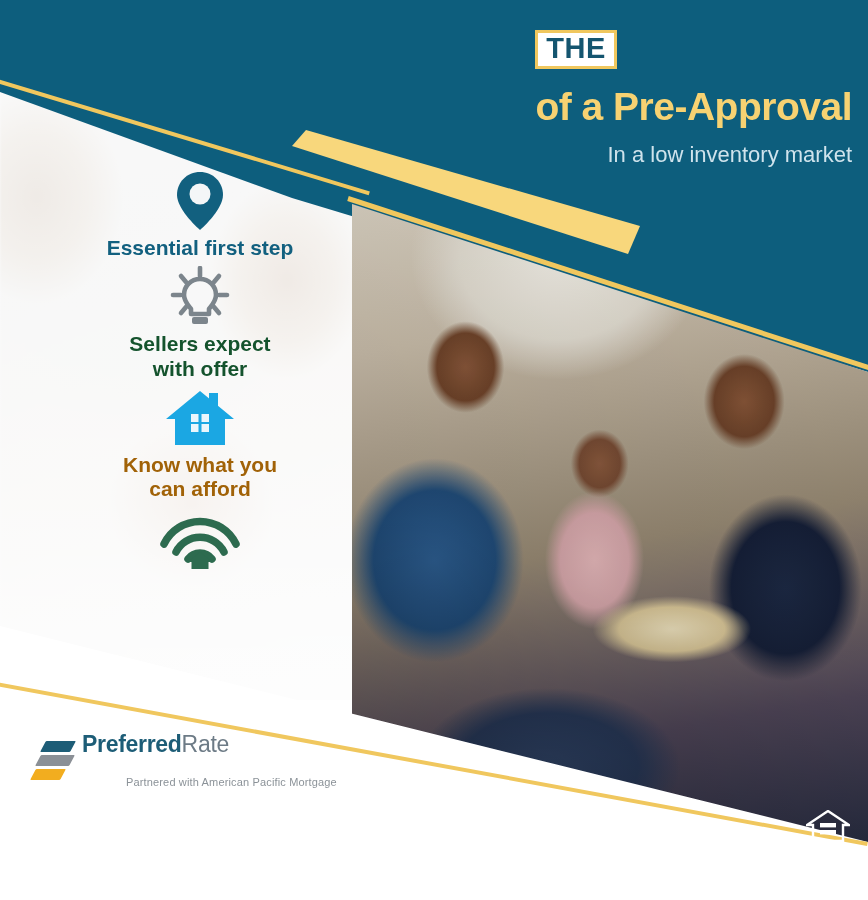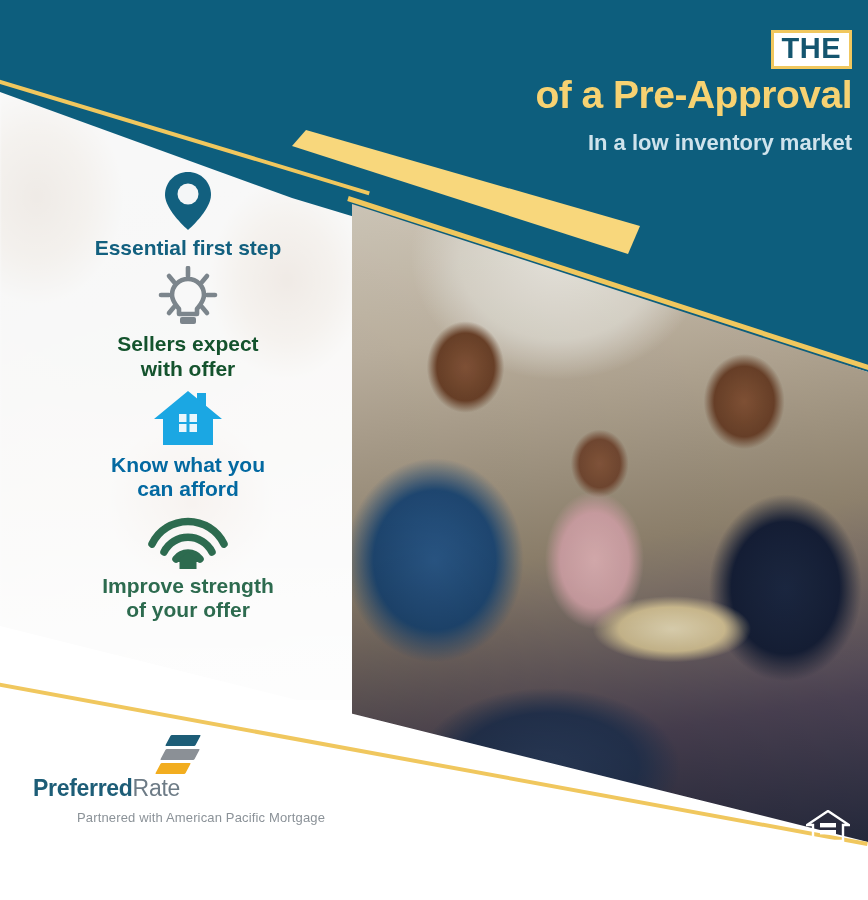--- a/index.html
+++ b/index.html
@@ -155,21 +155,21 @@
   .header-text {
     position: absolute;
     left: 300px; top: 30px;
     width: 552px;
     text-align: right;
     z-index: 14;
   }
   .title-row-1 {
     display: flex;
     align-items: center;
-    justify-content: flex-end;
+    justify-content: center;
     gap: 10px;
   }
   .the-badge {
     background: #ffffff;
     border: 3px solid #f0c75e;
     color: #14556f;
     font-size: 29px;
     font-weight: bold;
     letter-spacing: 0.5px;
     padding: 1px 8px 3px 8px;
@@ -181,34 +181,34 @@
     font-weight: bold;
     letter-spacing: -1px;
     line-height: 1;
   }
   .title-sub {
     color: #f7d272;
     font-size: 39px;
     font-weight: bold;
     letter-spacing: -0.5px;
     line-height: 1.15;
-    margin-top: 4px;
+    margin-top: 16px;
   }
   .title-tag {
     color: #cfe3ec;
     font-size: 22px;
-    font-weight: bold;
+    font-weight: normal;
     line-height: 1.2;
     margin-top: 12px;
   }
 
   
   .features {
     position: absolute;
-    left: 16px; top: 170px;
+    left: 28px; top: 170px;
     width: 344px;
     z-index: 12;
     text-align: center;
   }
   .feature {
     margin-bottom: 6px;
   }
   .feature-icon {
     height: 62px;
     display: flex;
@@ -222,22 +222,22 @@
     margin-top: 4px;
     white-space: pre-line;
   }
 
   
   .pr-logo {
     position: absolute;
     left: 33px; top: 733px;
     display: flex;
     align-items: center;
+    gap: 7px;
     z-index: 20;
-    flex-direction: column;
   }
   .pr-mark {
     width: 42px;
     height: 44px;
     position: relative;
   }
   .pr-bar {
     position: absolute;
     height: 11px;
     border-radius: 1px;
@@ -246,23 +246,23 @@
   .pr-bar.b1 { top: 2px;  left: 10px; width: 30px; background: #1d5d77; }
   .pr-bar.b2 { top: 16px; left: 5px;  width: 34px; background: #8b9096; }
   .pr-bar.b3 { top: 30px; left: 0px;  width: 30px; background: #f2ad1f; }
   .pr-name {
     line-height: 1;
   }
   .pr-name .n1 { color: #1d5d77; font-size: 23px; font-weight: bold; letter-spacing: -0.3px; }
   .pr-name .n2 { color: #6d7b86; font-size: 23px; font-weight: normal; letter-spacing: -0.3px; }
   .pr-tag {
     color: #8b9298;
-    font-size: 13px;
+    font-size: 11px;
     letter-spacing: 0.15px;
-    margin-top: 10px;
+    margin-top: 20px;
     padding-left: 44px;
   }
 
   
   .eho {
     position: absolute;
     right: 12px; bottom: 44px;
     width: 56px;
     text-align: center;
     z-index: 20;
@@ -346,37 +346,35 @@
       <div class="feature-icon">
         <svg width="70" height="60" viewBox="0 0 70 60" aria-hidden="true">
           <rect x="44" y="5" width="9" height="16" fill="#1ba7e3"></rect>
           <path d="M35 3 L69 31 L60 31 L60 57 L10 57 L10 31 L1 31 Z" fill="#1ba7e3"></path>
           <rect x="26" y="26" width="7.5" height="8" fill="#eaf6fc"></rect>
           <rect x="36.5" y="26" width="7.5" height="8" fill="#eaf6fc"></rect>
           <rect x="26" y="36" width="7.5" height="8" fill="#eaf6fc"></rect>
           <rect x="36.5" y="36" width="7.5" height="8" fill="#eaf6fc"></rect>
         </svg>
       </div>
-      <div class="feature-label" style="color:#0369a1">Know what you
+      <div class="feature-label" style="color:#a16207">Know what you
 can afford</div>
     </div>
 
     <div class="feature">
       <div class="feature-icon">
         <svg width="84" height="62" viewBox="0 0 84 62" aria-hidden="true">
           <g fill="none" stroke="#2d6b4f" stroke-width="7.5" stroke-linecap="round">
             <path d="M6 36 A40 40 0 0 1 78 36"></path>
             <path d="M18 44 A27 27 0 0 1 66 44"></path>
             <path d="M30 51 A15 15 0 0 1 54 51"></path>
           </g>
           <path d="M42 44 L54 54 L50.5 54 L50.5 61 L33.5 61 L33.5 54 L30 54 Z" fill="#2d6b4f"></path>
         </svg>
       </div>
-      <div class="feature-label" style="color:#2d6b4f">Improve strength
-of your offer</div>
     </div>
 
   </div>
 
   <div class="pr-logo">
     <div class="pr-mark">
       <div class="pr-bar b1"></div>
       <div class="pr-bar b2"></div>
       <div class="pr-bar b3"></div>
     </div>

